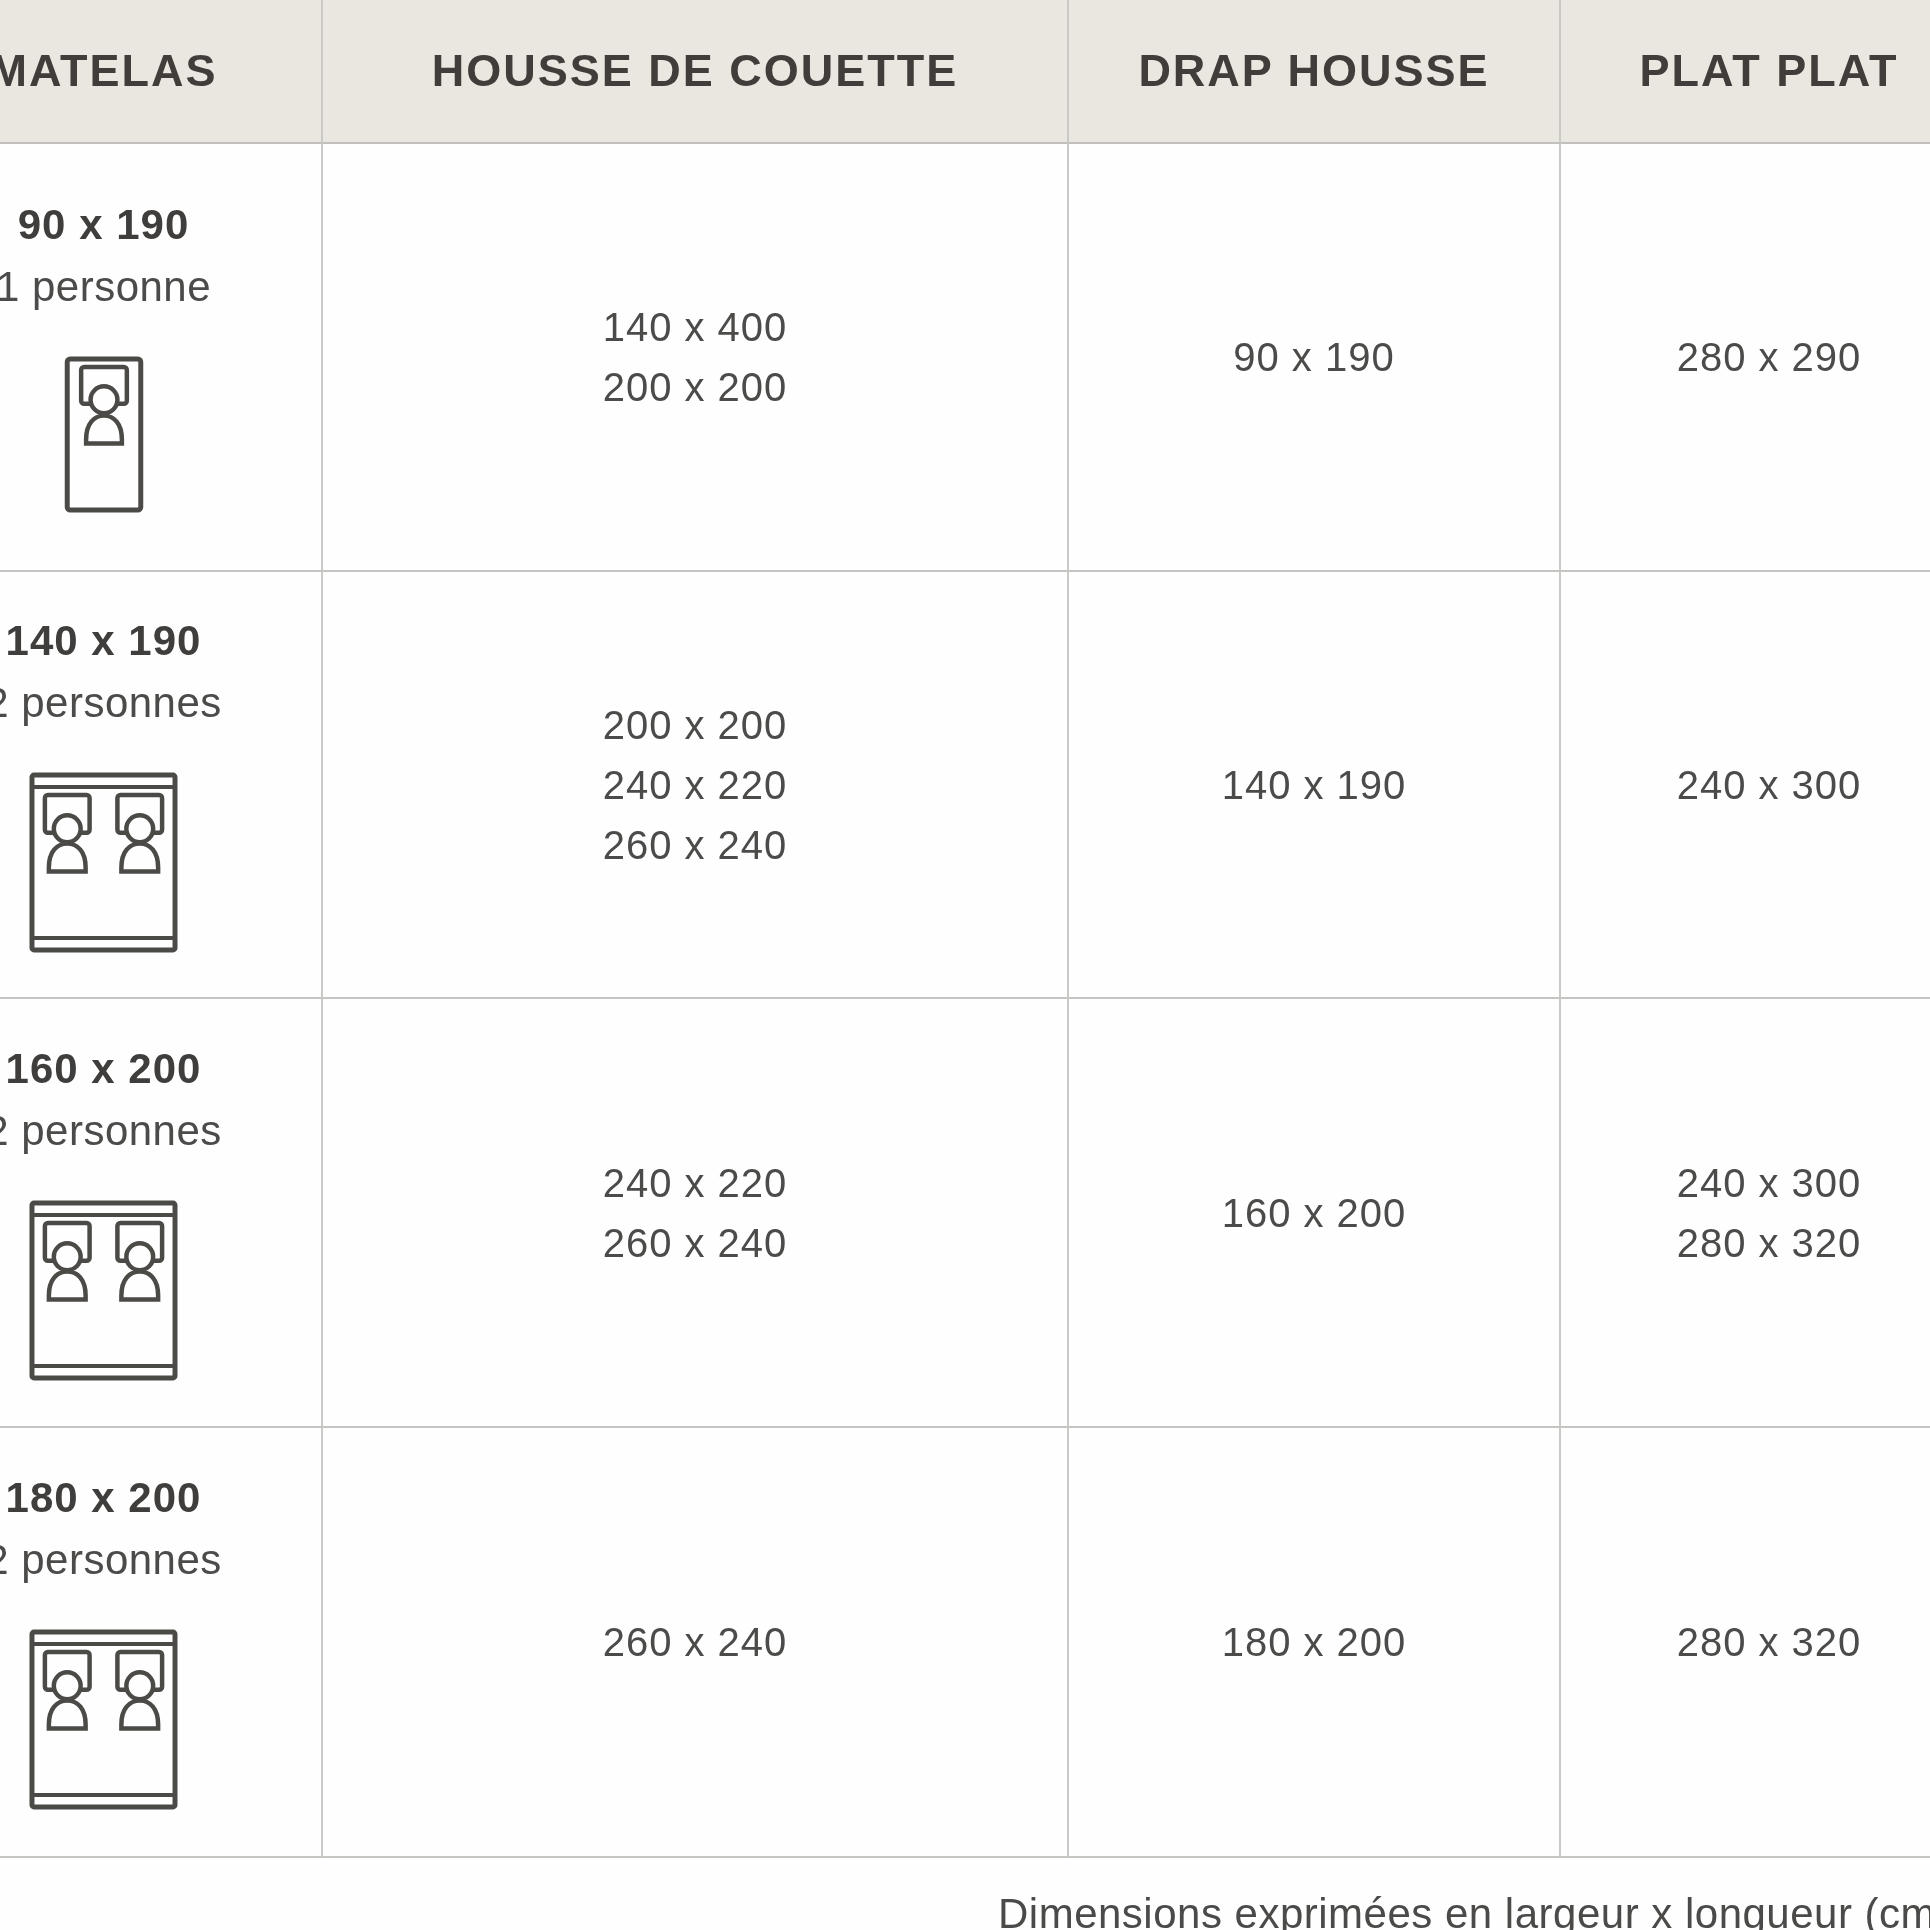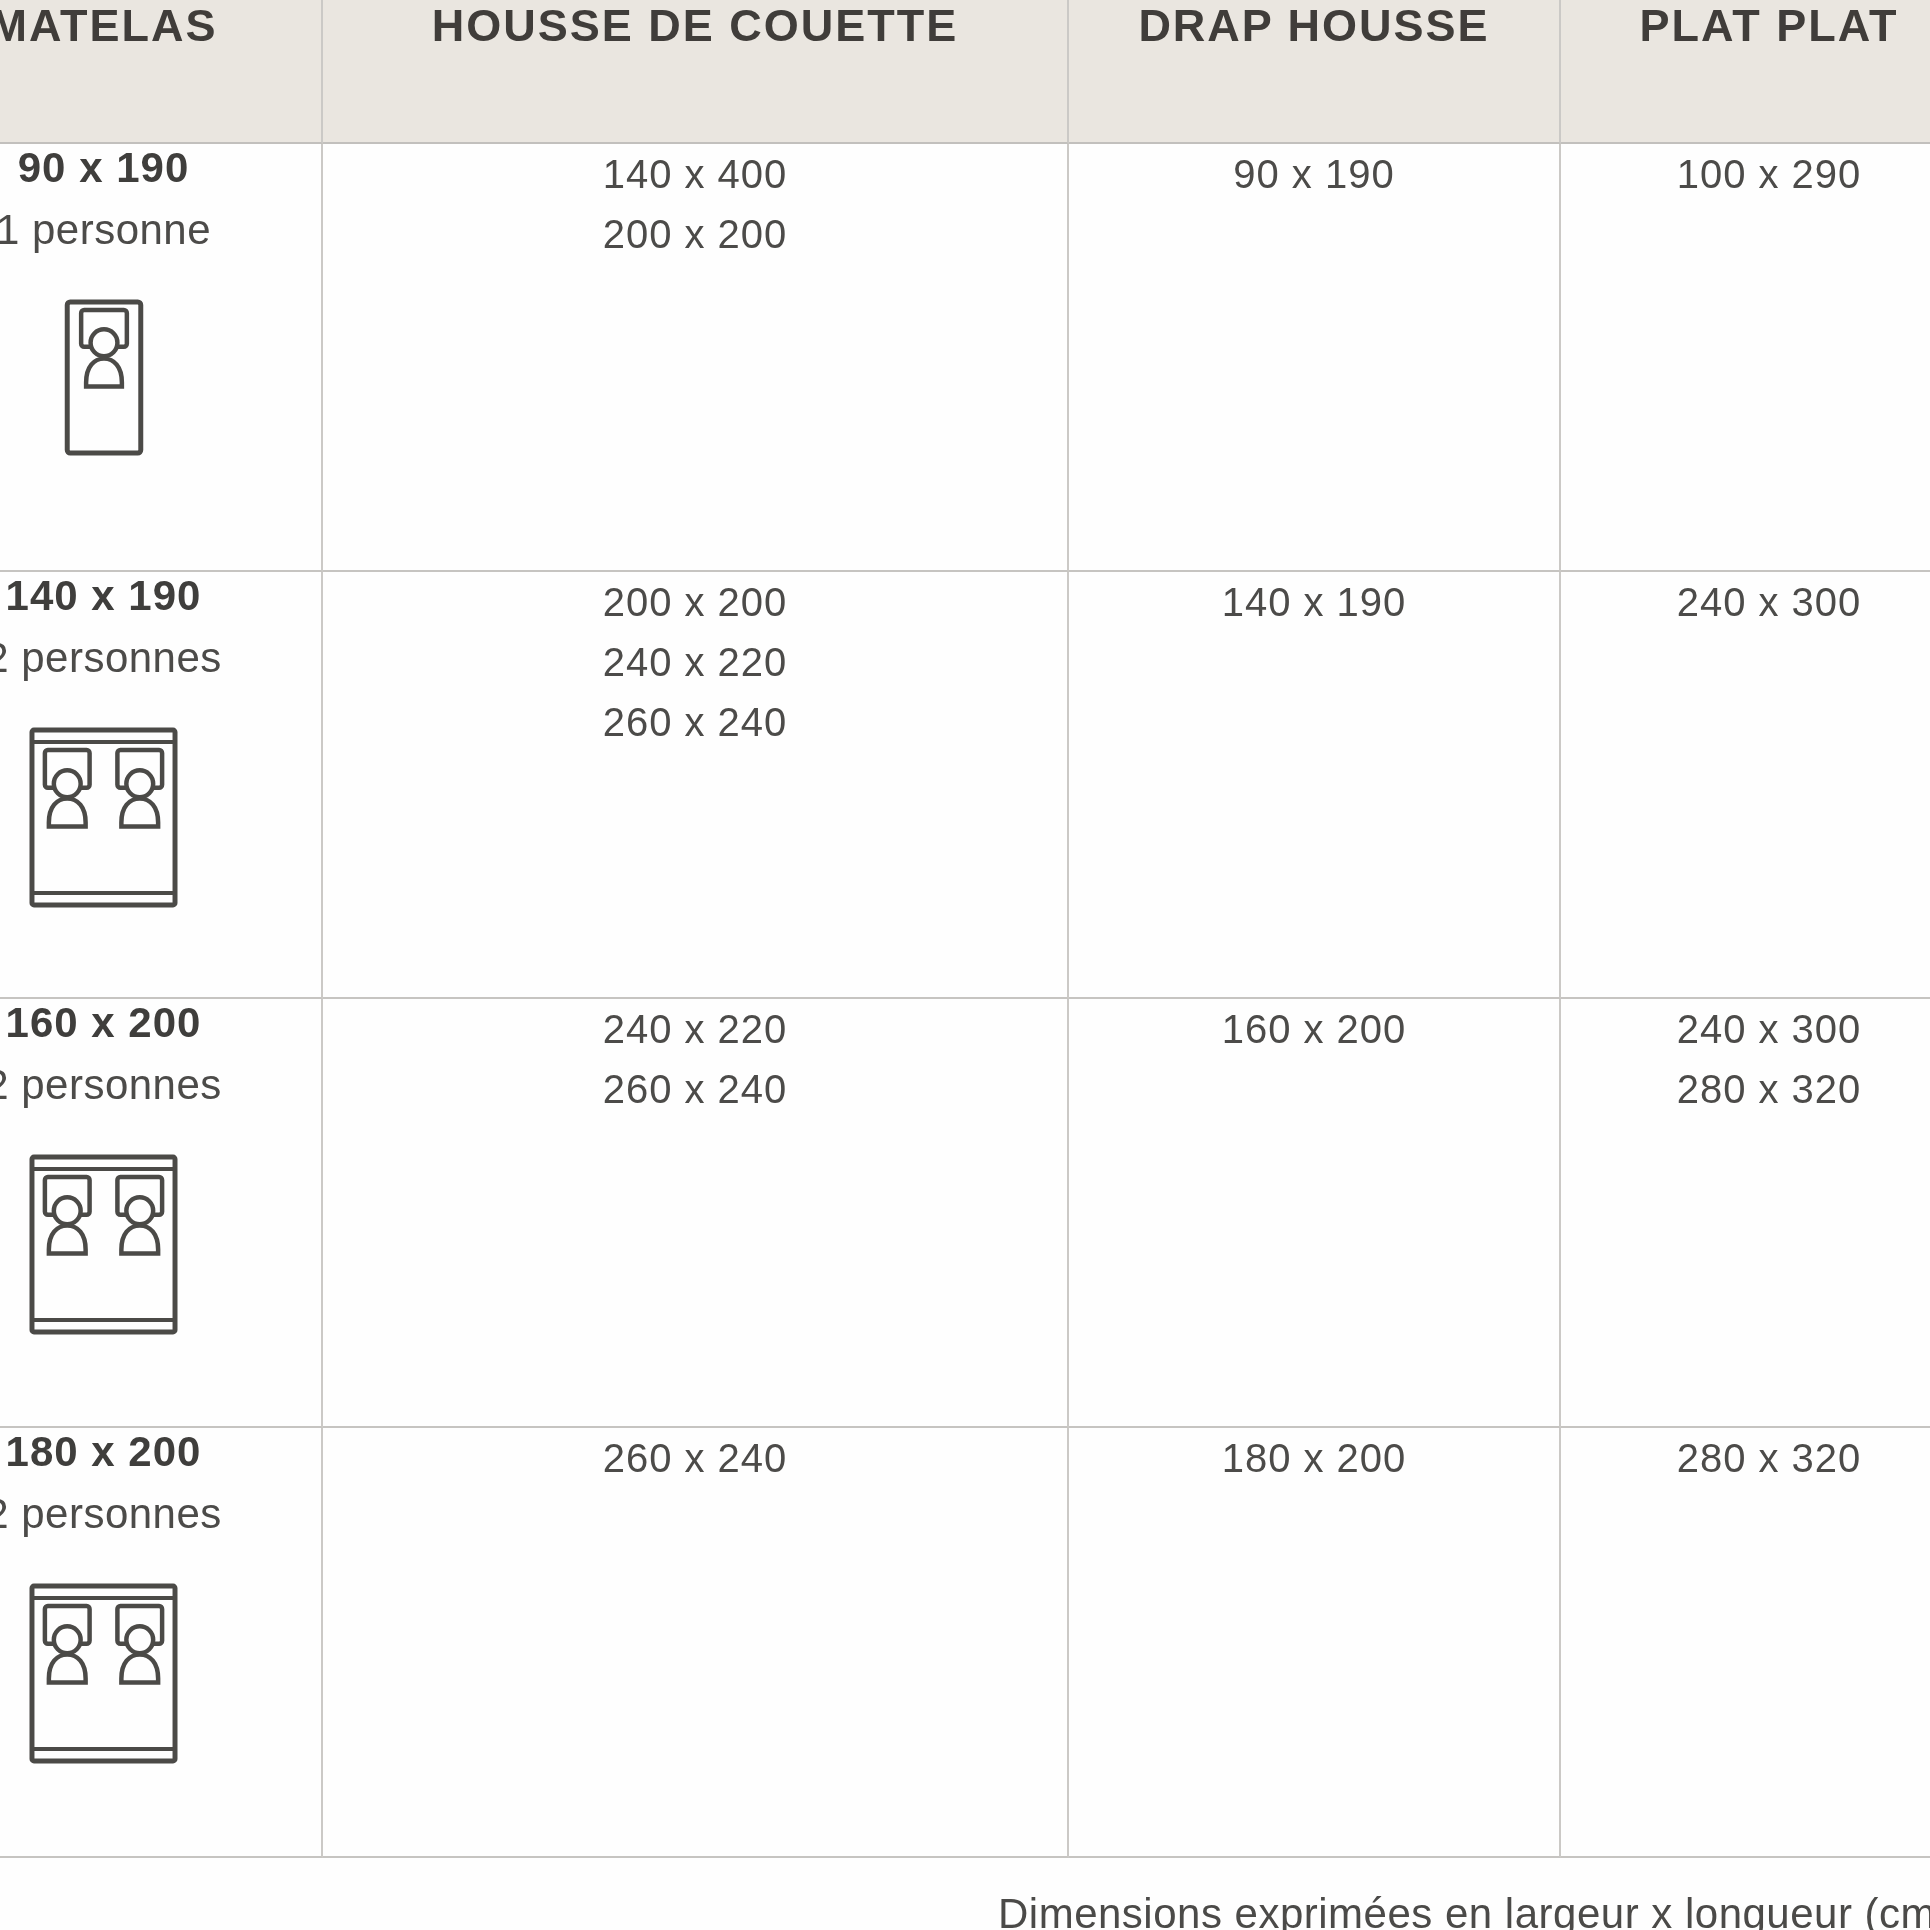--- a/index.html
+++ b/index.html
@@ -28,20 +28,21 @@
     grid-template-rows: 144px 428px 427px 429px 430px;
   }
   .cell {
     box-sizing: border-box;
     border-right: 2px solid #cbc9c6;
     border-bottom: 2px solid #c6c4c1;
     background: #fefefe;
     display: flex;
     flex-direction: column;
     align-items: center;
+    justify-content: center;
   }
   
   .cell.c1 { padding-right: 114px; }
   .cell.header {
     background: #eae6e0;
     border-bottom-color: #c2c0bd;
     color: #403d3a;
     font-size: 45px;
     font-weight: bold;
     letter-spacing: 2px;
@@ -126,21 +127,21 @@
         <div>200 x 200</div>
       </div>
     </div>
     <div class="cell">
       <div class="dims">
         <div>90 x 190</div>
       </div>
     </div>
     <div class="cell">
       <div class="dims">
-        <div>100 x 290</div>
+        <div>280 x 290</div>
       </div>
     </div>
 
     <div class="cell c1">
       <div class="size-bold">140 x 190</div>
       <div class="persons">2 personnes</div>
       <svg class="bed-svg" width="149" height="181" viewBox="0 0 150 182">
         <rect class="stroke" x="3" y="3" width="144" height="176" rx="2" stroke-width="5"></rect>
         <line class="stroke" x1="3" y1="15" x2="147" y2="15" stroke-width="4"></line>
         <line class="stroke" x1="3" y1="167" x2="147" y2="167" stroke-width="4"></line>

